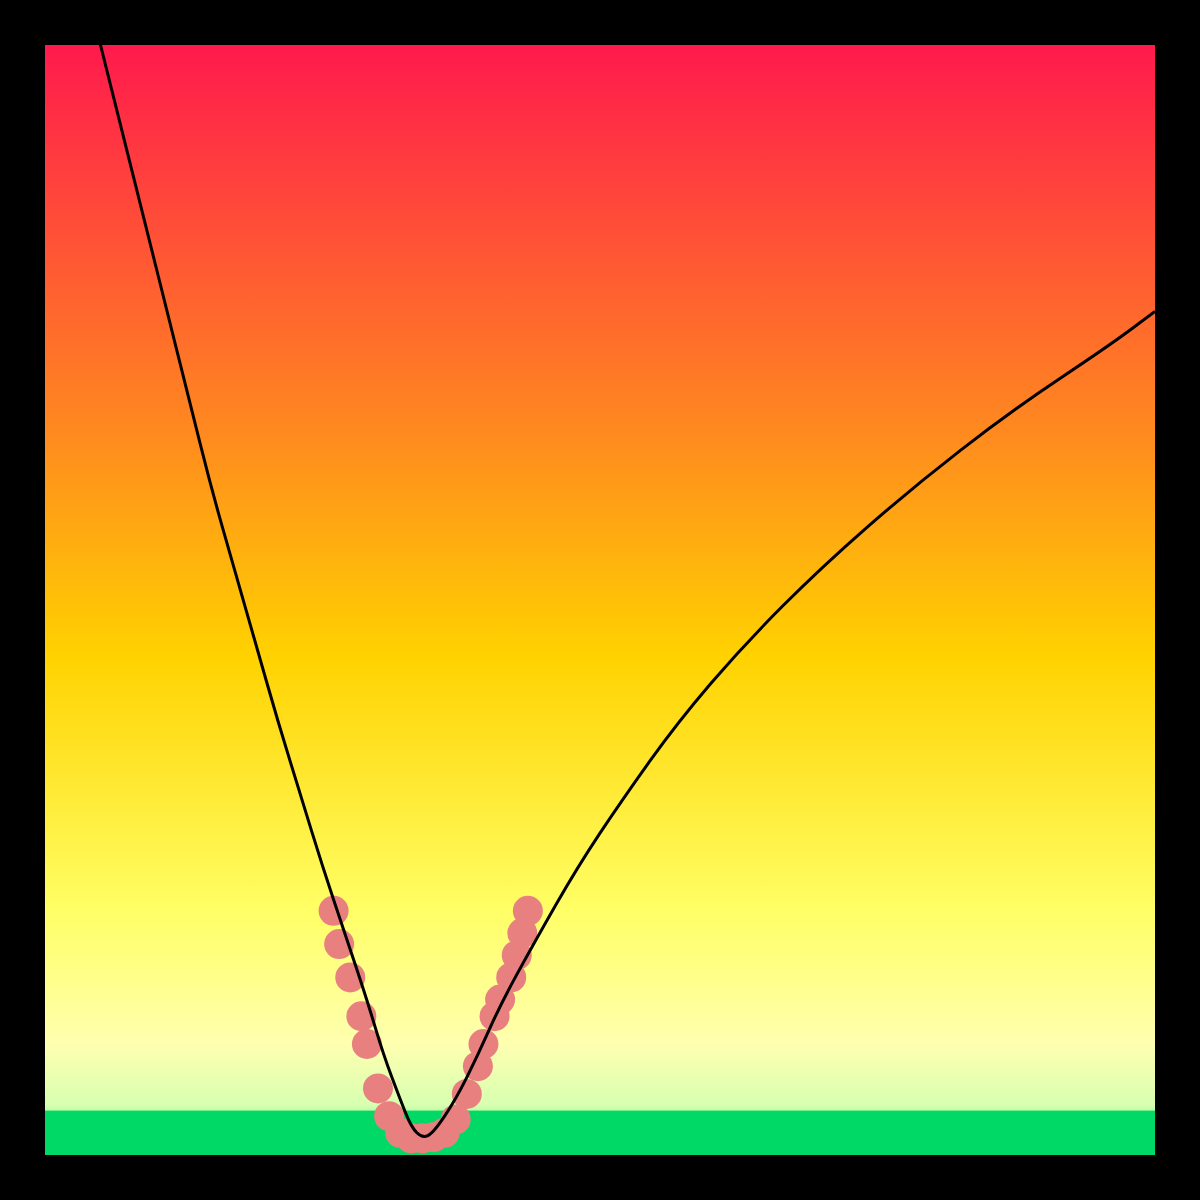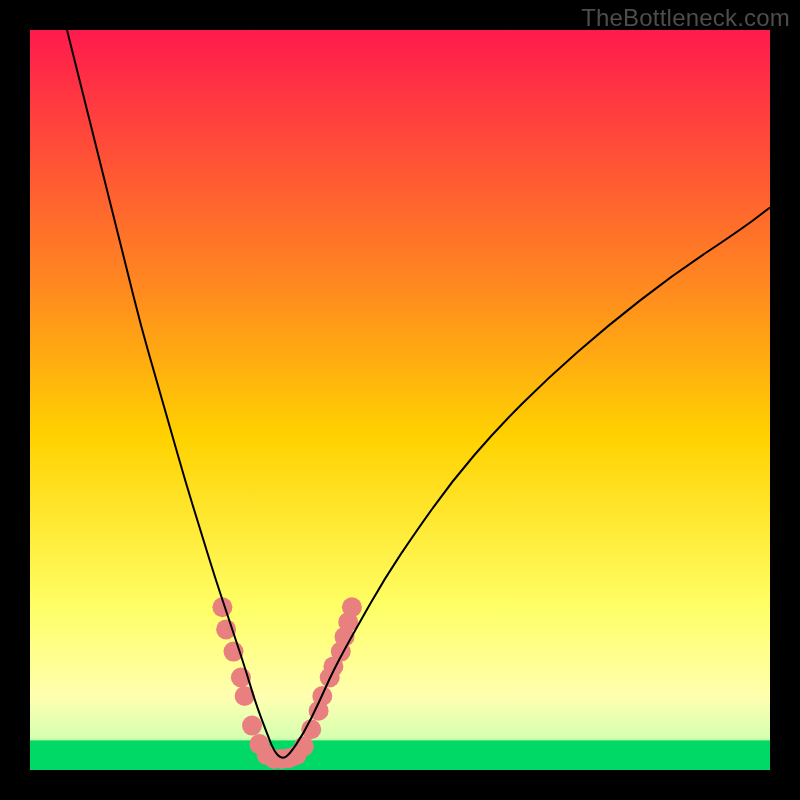--- a/index.html
+++ b/index.html
@@ -35,21 +35,20 @@
     font-weight: 500;
     letter-spacing: 0.2px;
     font-family: Arial, Helvetica, sans-serif;
   }
   svg { display: block; }
 </style>
 </head>
 <body>
 
 <div class="frame">
-  <div class="watermark">TheBottleneck.com</div>
 
   <div class="plot">
     <svg id="chart-svg" width="740" height="740" viewBox="0 0 740 740">
       <defs>
         <linearGradient id="bg-grad" x1="0" y1="0" x2="0" y2="1">
             <stop offset="0%" stop-color="#ff1a4d"></stop>
             <stop offset="35%" stop-color="#ff8a1f"></stop>
             <stop offset="55.00000000000001%" stop-color="#ffd200"></stop>
             <stop offset="78%" stop-color="#ffff66"></stop>
             <stop offset="90%" stop-color="#ffffb0"></stop>

